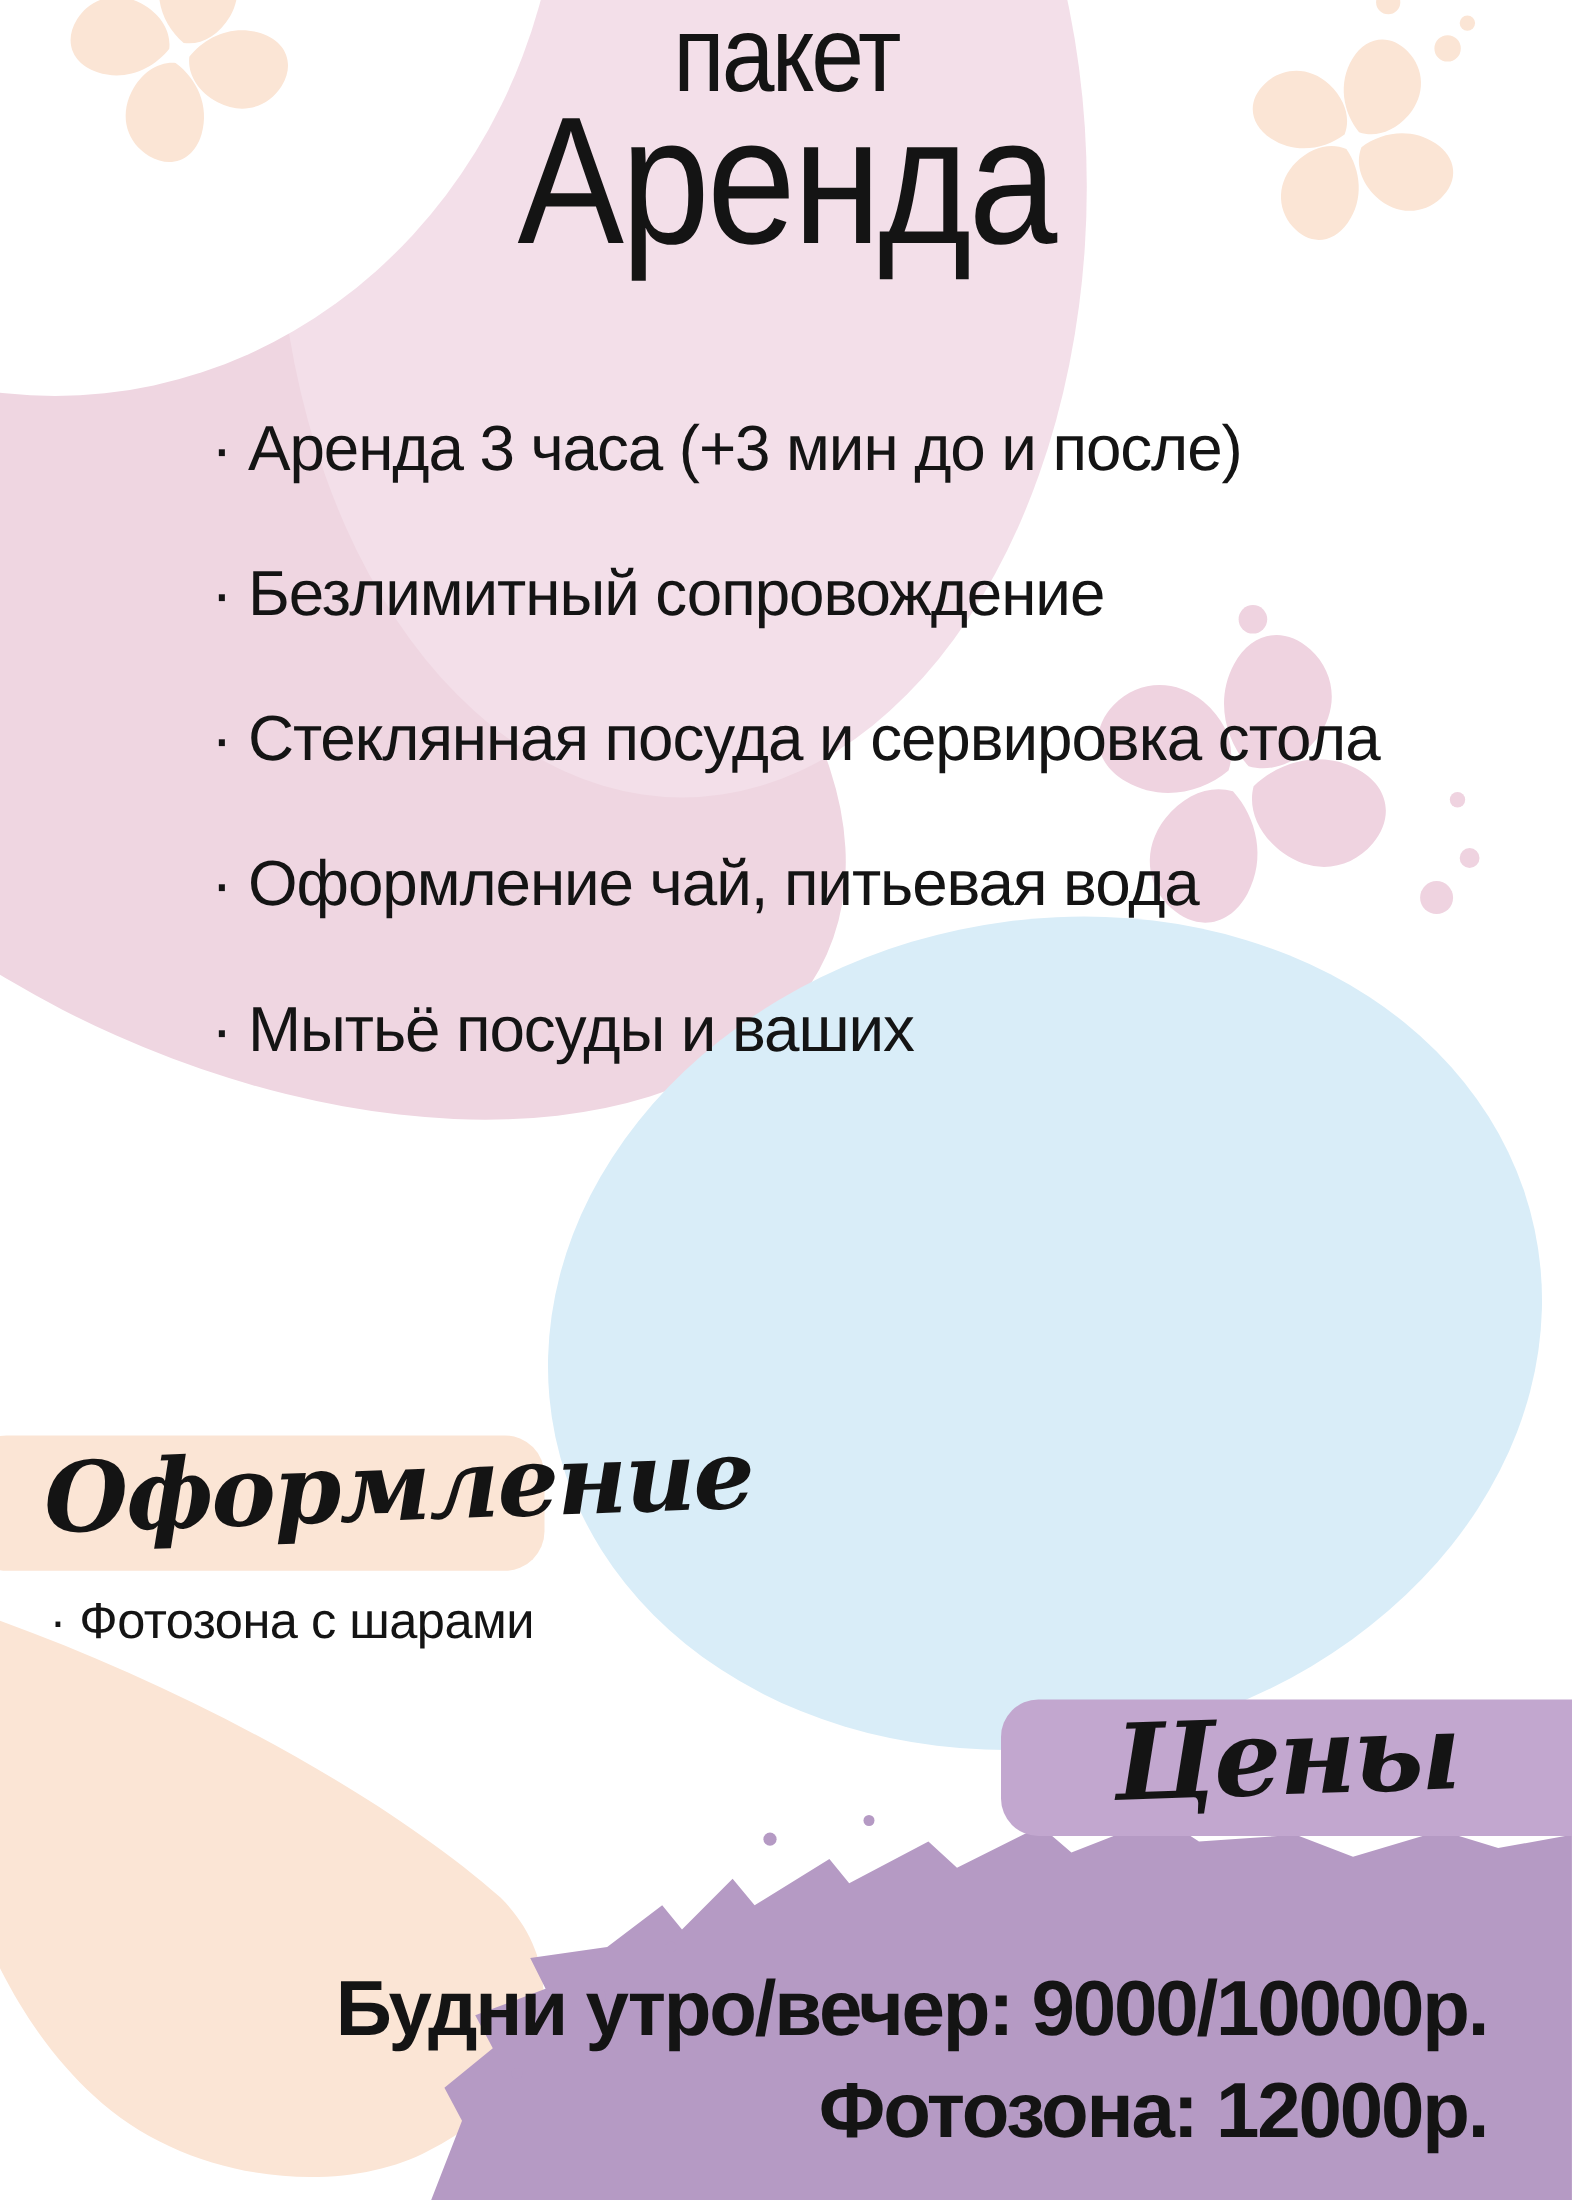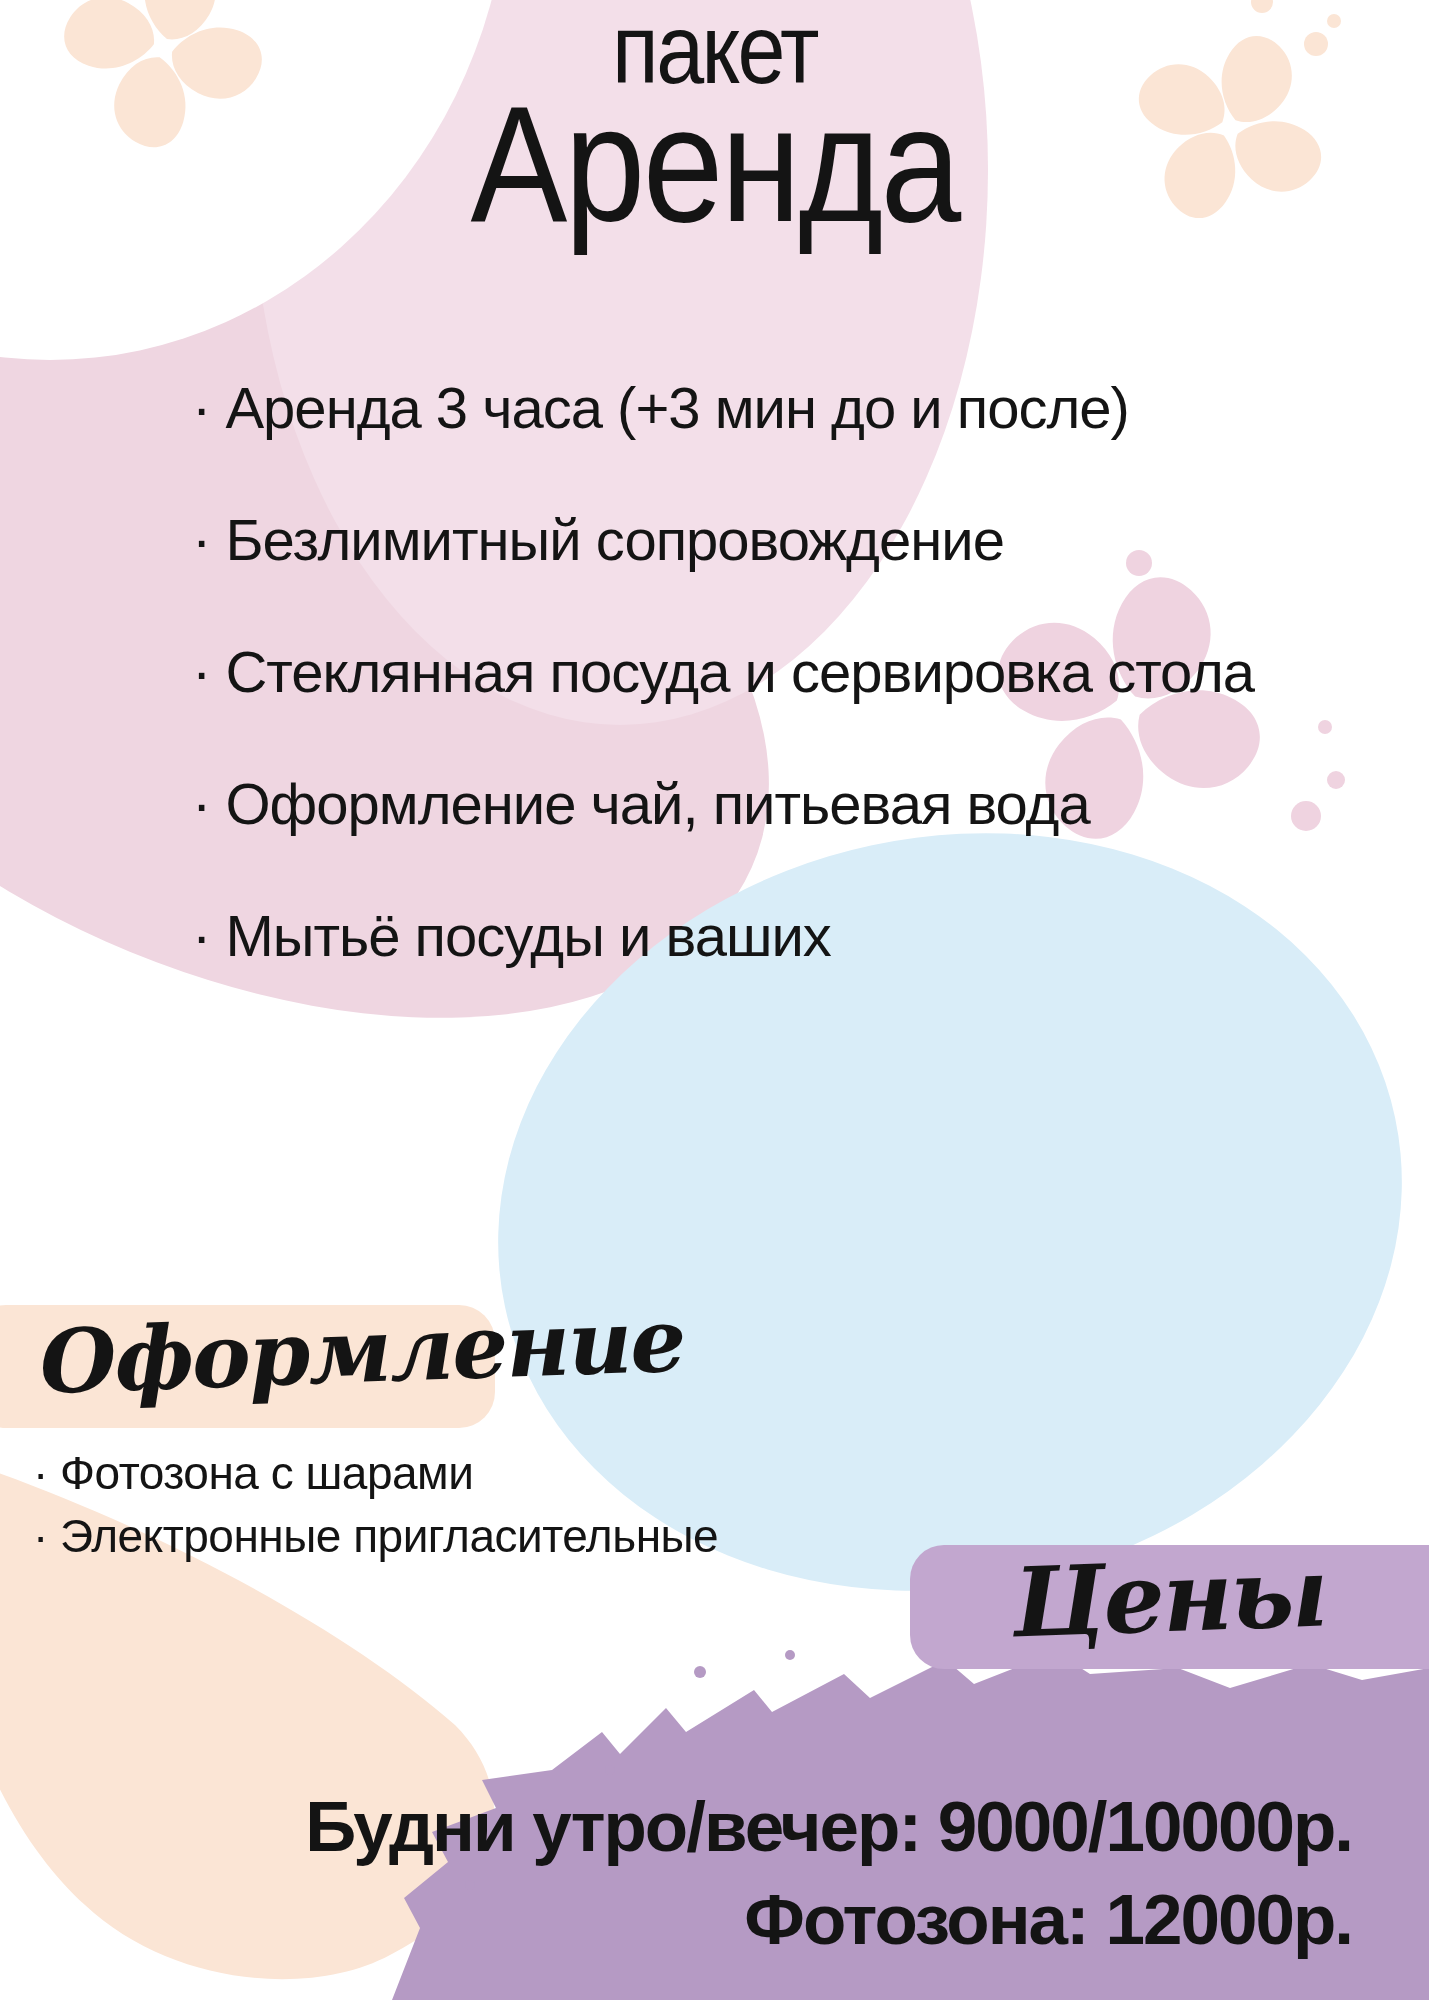--- a/index.html
+++ b/index.html
@@ -49,21 +49,21 @@
     line-height:1;
   }
   .deco-heading{
     left:40px;top:1318px;font-size:88px;letter-spacing:-2px;
     transform:rotate(-2deg);transform-origin:0 50%;
   }
   .deco-list{
     left:33px;top:1442px;width:860px;
     font-size:46px;line-height:63px;letter-spacing:-.5px;
   }
-  .deco-item{white-space:pre-line;}
+  .deco-item{white-space:pre-line;margin-left:12px;}
   
   .prices-box{
     left:910px;top:1545px;width:560px;height:124px;
     background:var(--c-purple-box);border-radius:34px;
   }
   .prices-heading{
     left:910px;top:1550px;width:519px;text-align:center;
     font-size:96px;letter-spacing:-2px;
     transform:rotate(-2deg);
   }
@@ -128,21 +128,20 @@
     <div class="service-item">· Безлимитный сопровождение</div>
     <div class="service-item">· Стеклянная посуда и сервировка стола</div>
     <div class="service-item">· Оформление чай, питьевая вода</div>
     <div class="service-item">· Мытьё посуды и ваших</div>
   </div>
 
 <div class="abs deco-box"></div>
 <div class="abs script deco-heading">Оформление</div>
 <div class="abs deco-list">
     <div class="deco-item">· Фотозона с шарами</div>
-    <div class="deco-item">· Электронные пригласительные</div>
   </div>
 
 <div class="abs prices-box"></div>
 <div class="abs script prices-heading">Цены</div>
 <div class="abs price-lines">
     <div class="price-line">Будни утро/вечер: 9000/10000р.</div>
     <div class="price-line">Фотозона: 12000р.</div>
   </div>
 
 </body></html>

